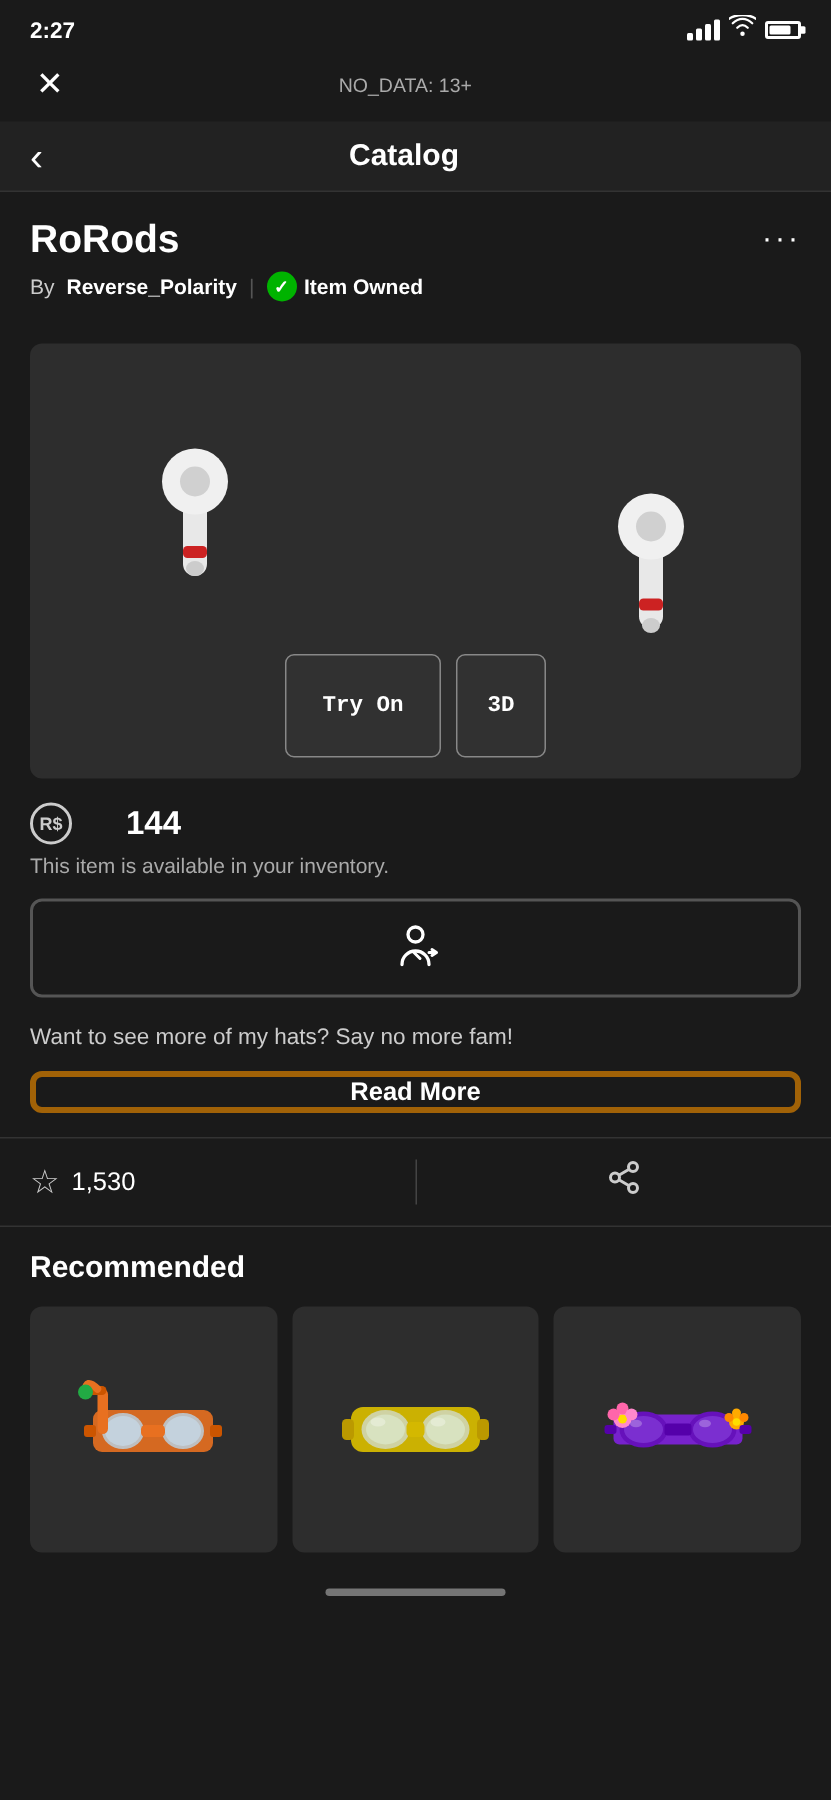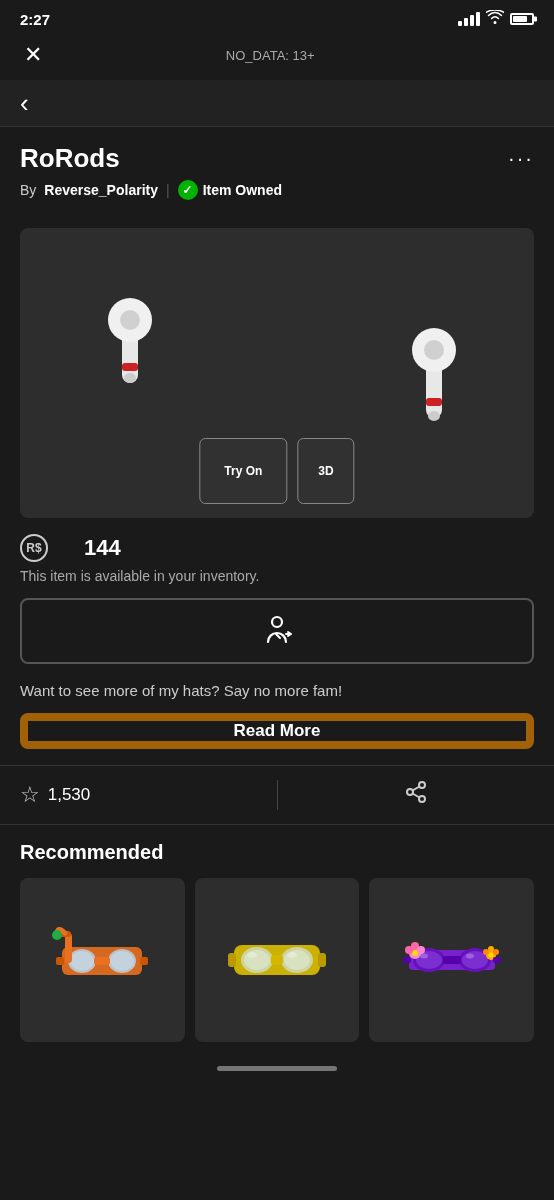--- a/index.html
+++ b/index.html
@@ -196,25 +196,26 @@
       bottom: 14px;
       left: 50%;
       transform: translateX(-50%);
       display: flex;
       gap: 10px;
     }
     .action-btn {
       background: rgba(50,50,50,0.85);
       border: 1.5px solid #888;
       color: #fff;
-      font-size: 12px;
+      font-size: 15px;
       font-weight: 600;
       padding: 10px 24px;
       border-radius: 6px;
       cursor: pointer;
+      font-family: Liberation Mono, monospace;
     }
     .action-btn-3d { padding: 25px 20px; }
 
     
     .price-row {
       display: flex;
       align-items: center;
       gap: 8px;
       margin-bottom: 6px;
     }
@@ -261,21 +262,21 @@
       font-size: 15px;
       color: #ccc;
       line-height: 1.5;
       margin-bottom: 10px;
     }
 
     
     .read-more-btn {
       width: 100%;
       background: none;
-      border: 8px solid #a16207;
+      border: 4px solid #a16207;
       border-radius: 8px;
       color: #fff;
       font-size: 17px;
       font-weight: 600;
       cursor: pointer;
       margin-bottom: 0;
     }
 
     
     .stats-bar {
@@ -383,20 +384,21 @@
 </div>
 
 <div class="top-bar">
   <button class="close-btn">✕</button>
   <span class="no-data-label">NO_DATA: 13+</span>
   <div class="top-bar-spacer"></div>
 </div>
 
 <div class="nav-bar">
   <button class="back-btn">‹</button>
+  <span class="nav-title">Catalog</span>
 </div>
 
 <div class="content">
 
   
   <div class="item-header">
     <span class="item-title">RoRods</span>
     <button class="more-btn">···</button>
   </div>
 

